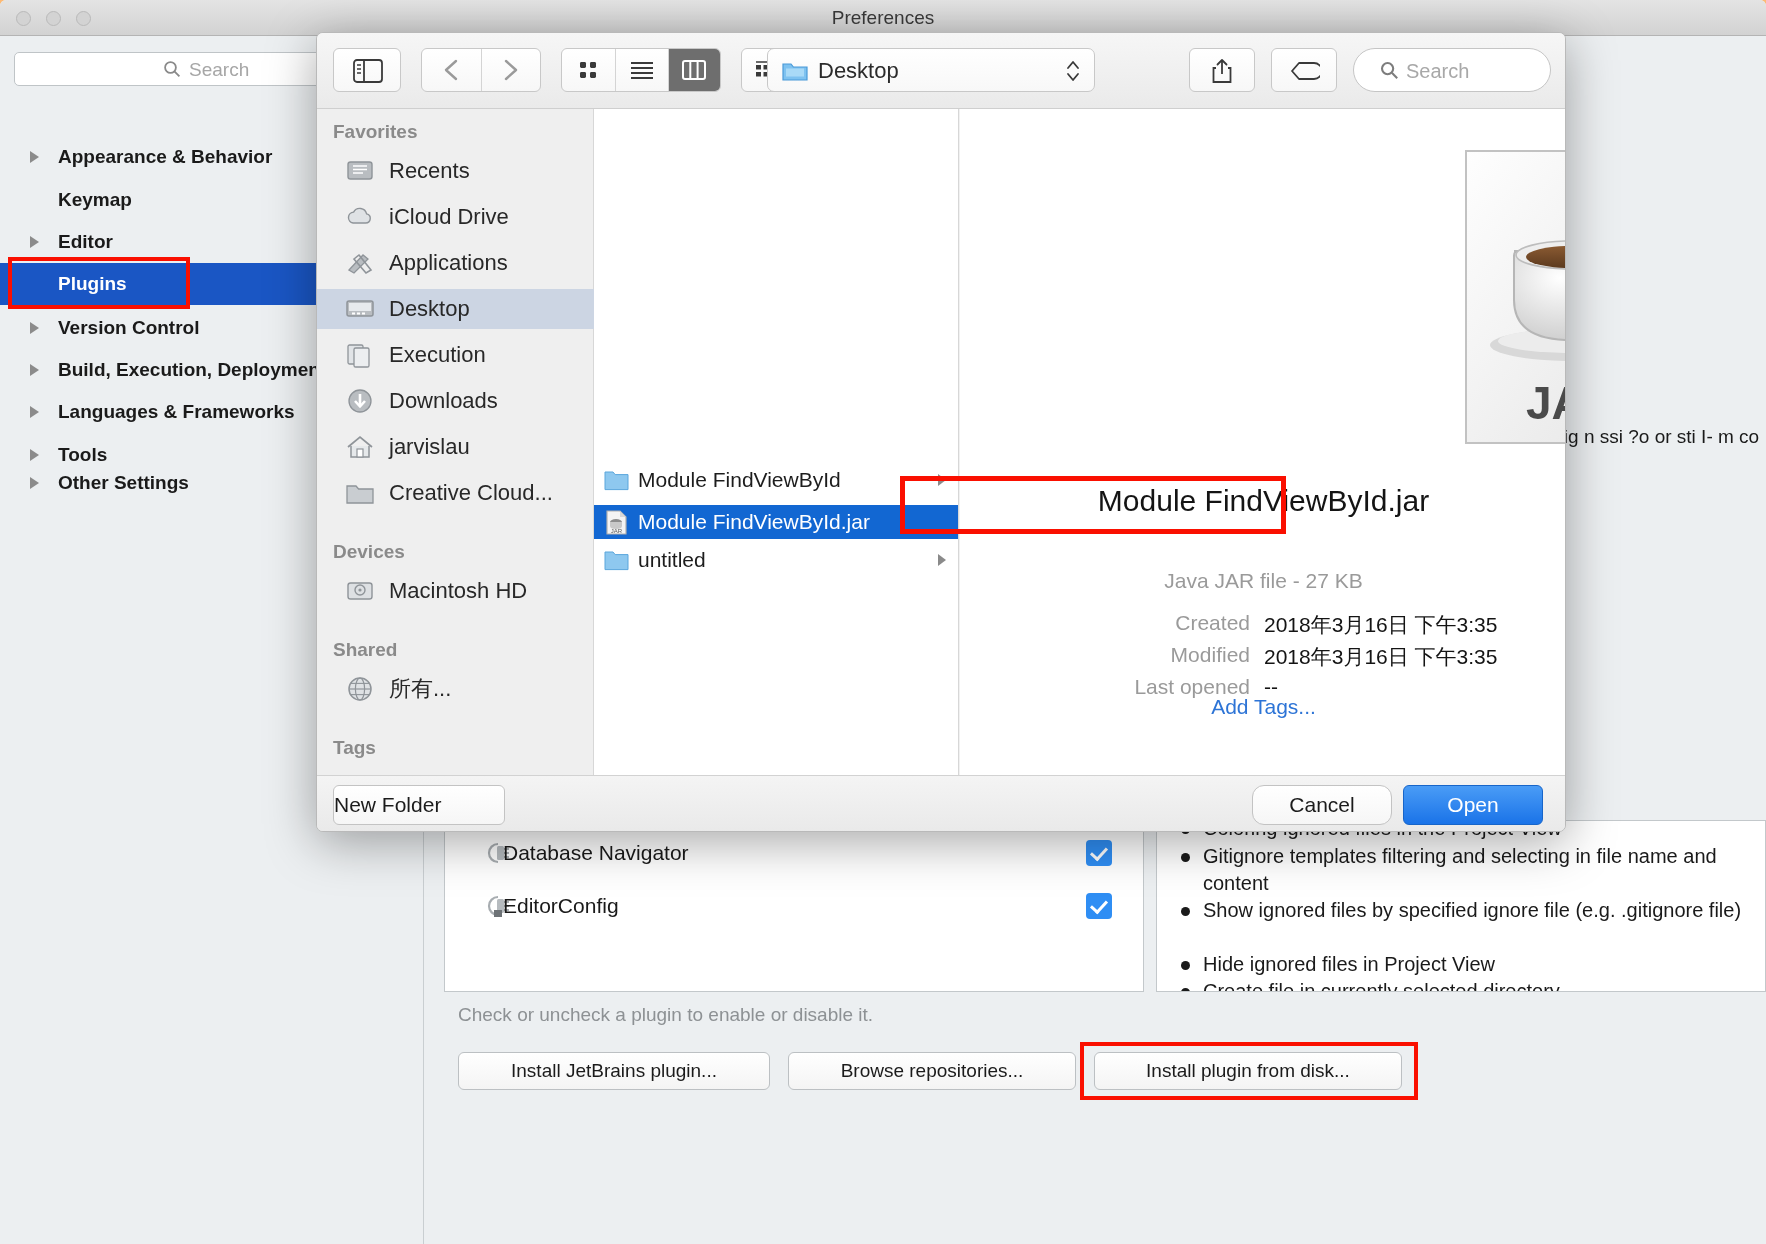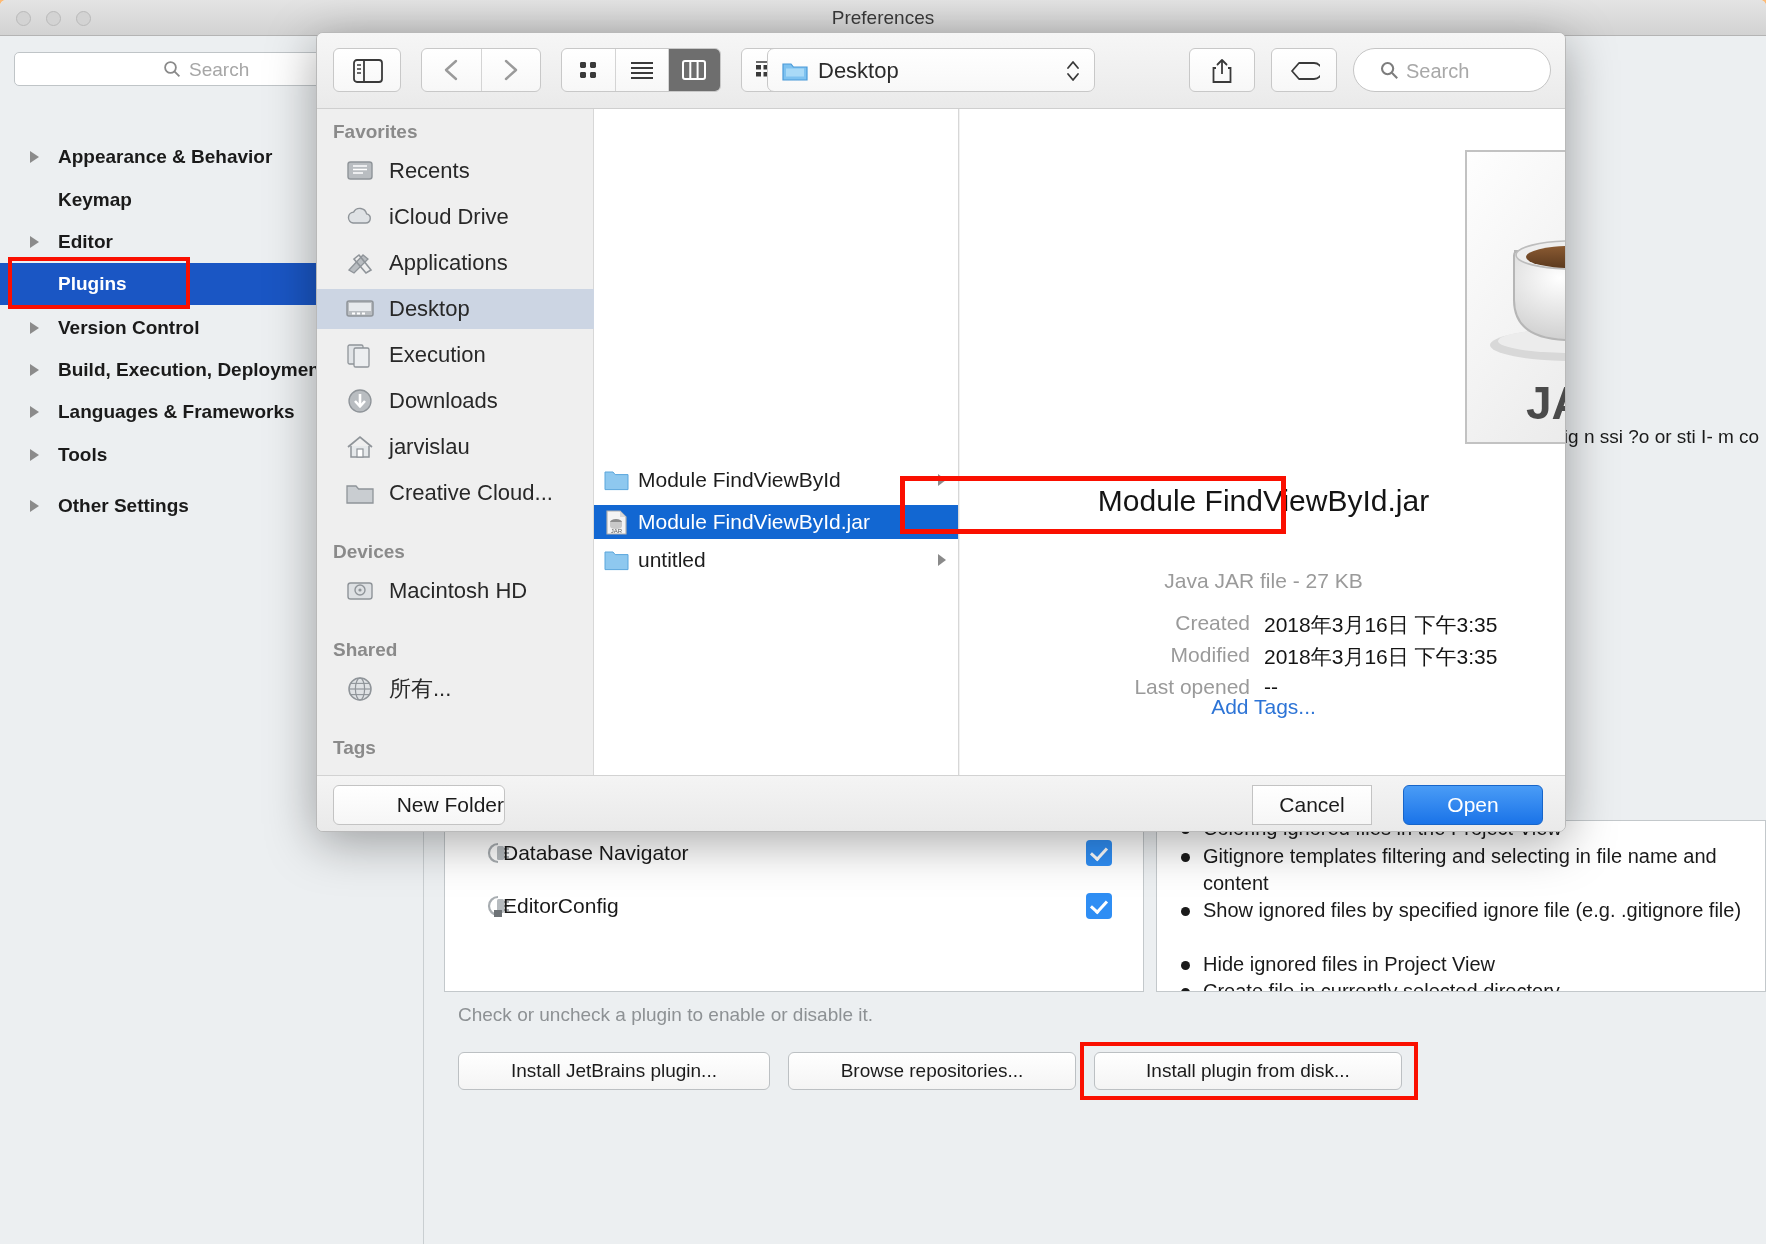--- a/index.html
+++ b/index.html
@@ -327,27 +327,27 @@
     position: absolute; left: 0; top: 742px;
     width: 1250px; height: 58px;
     background: linear-gradient(#f4f4f4, #e9e9e9);
     border-top: 1px solid #d2d2d2;
   }
   #btn-new-folder {
     position: absolute; left: 16px; top: 9px;
     width: 172px; height: 40px;
     background: linear-gradient(#ffffff, #f6f6f6);
     border: 1px solid #c3c3c3; border-radius: 6px;
-    font-size: 21px; color: #1b1b1b; line-height: 38px; text-align: right; padding-left: 28px;
+    font-size: 21px; color: #1b1b1b; line-height: 38px; text-align: left;
   }
   #btn-cancel {
     position: absolute; left: 935px; top: 9px;
-    width: 120px; height: 40px;
+    width: 140px; height: 40px;
     background: linear-gradient(#ffffff, #f6f6f6);
-    border: 1px solid #c3c3c3; border-radius: 0;
+    border: 1px solid #c3c3c3; border-radius: 12px;
     font-size: 21px; color: #1b1b1b; line-height: 38px; text-align: center;
   }
   #btn-open {
     position: absolute; left: 1086px; top: 9px;
     width: 140px; height: 40px;
     background: linear-gradient(#4a9cf6, #1a73e8);
     border: 1px solid #1765c9; border-radius: 6px;
     font-size: 21px; color: #ffffff; line-height: 38px; text-align: center;
   }
 </style>
@@ -397,21 +397,21 @@
             <div class="nav-label">Build, Execution, Deployment</div>
           </div>
           <div class="nav-row" style="top: 355px;">
             <div class="arrow"></div>
             <div class="nav-label">Languages &amp; Frameworks</div>
           </div>
           <div class="nav-row" style="top: 398px;">
             <div class="arrow"></div>
             <div class="nav-label">Tools</div>
           </div>
-          <div class="nav-row" style="top: 449px; padding-left: 33px;">
+          <div class="nav-row" style="top: 426px; padding-left: 33px;">
             <div class="arrow"></div>
             <div class="nav-label">Other Settings</div>
           </div>
         </div>
       <div id="nav-highlight-box"></div>
     </div>
 
     <div id="plugin-panel">
         <div class="plugin-row" style="top: 6px;">
           <svg viewBox="0 0 24 24" class="plugin-icon">

